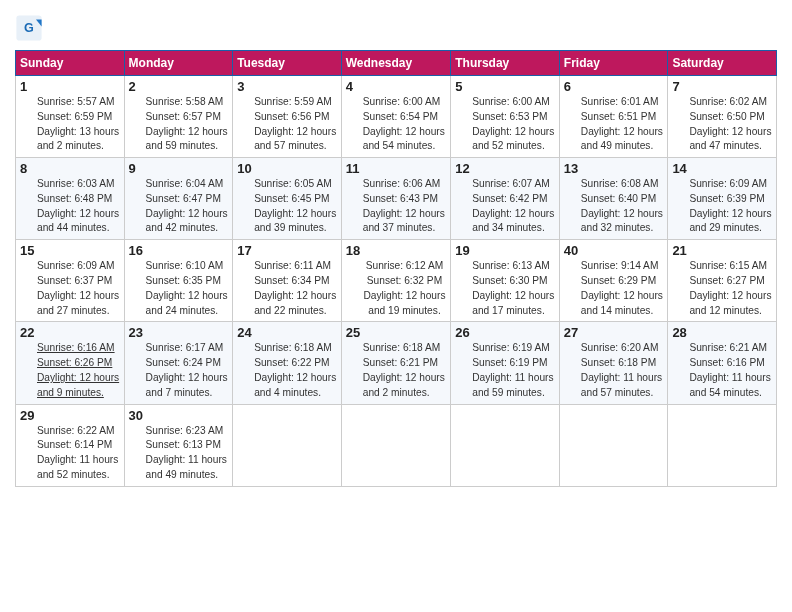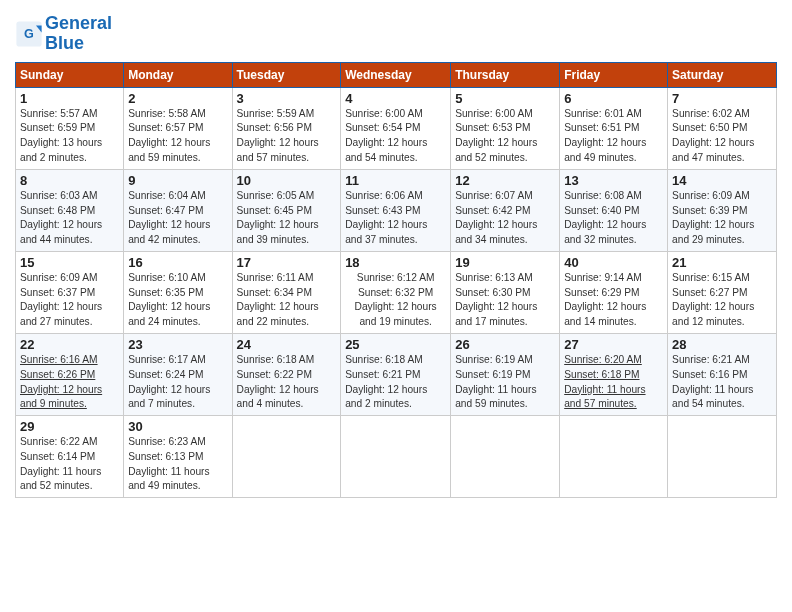--- a/index.html
+++ b/index.html
@@ -51,21 +51,21 @@
     .location {
       font-size: 15px;
       color: #555;
     }
     .calendar {
       width: 100%;
       border-collapse: collapse;
       font-size: 11px;
     }
     .calendar th {
-      background: #c2410c;
+      background: #be185d;
       color: #fff;
       padding: 5px 4px;
       font-size: 12px;
       font-weight: bold;
       text-align: left;
       border: 1px solid #1a5fa8;
     }
     .calendar td {
       border: 1px solid #ccc;
       vertical-align: top;
@@ -81,40 +81,37 @@
       font-size: 13px;
       font-weight: bold;
       color: #222;
       display: block;
       margin-bottom: 1px;
     }
     .day-info {
       font-size: 10.2px;
       color: #333;
       line-height: 1.45;
+      margin-left: 17px;
     }
     .empty-cell {
       background: #f9f9f9;
     }
   </style>
 </head>
 <body>
 
 <div class="page">
   <div class="header">
     <div class="logo">
       <svg class="logo-icon" viewBox="0 0 40 40">
         <rect x="2" y="2" width="36" height="36" rx="4" fill="#e8f0f8"></rect>
         <text x="20" y="26" font-size="18" font-weight="bold" text-anchor="middle" fill="#1a6ab5" font-family="Arial">G</text>
         <polygon points="30,8 38,8 38,18" fill="#2176c7"></polygon>
       </svg>
-      <div class="logo-text">
-        <span style="color:#1a6ab5">General</span><br>
-        <span style="color:#1a6ab5">Blue</span>
-      </div>
     </div>
     <div class="title-block">
       <div class="month-title"></div>
       <div class="location"></div>
     </div>
   </div>
 
   <table class="calendar">
     <thead>
       <tr>
@@ -312,21 +309,21 @@
           </td>
           <td>
             <span class="day-num">26</span>
             <div class="day-info" style="white-space: pre-line;">Sunrise: 6:19 AM
 Sunset: 6:19 PM
 Daylight: 11 hours
 and 59 minutes.</div>
           </td>
           <td>
             <span class="day-num">27</span>
-            <div class="day-info" style="white-space: pre-line; text-decoration: underline;">Sunrise: 6:20 AM
+            <div class="day-info" style="white-space: pre-line;">Sunrise: 6:20 AM
 Sunset: 6:18 PM
 Daylight: 11 hours
 and 57 minutes.</div>
           </td>
           <td>
             <span class="day-num">28</span>
             <div class="day-info" style="white-space: pre-line;">Sunrise: 6:21 AM
 Sunset: 6:16 PM
 Daylight: 11 hours
 and 54 minutes.</div>

